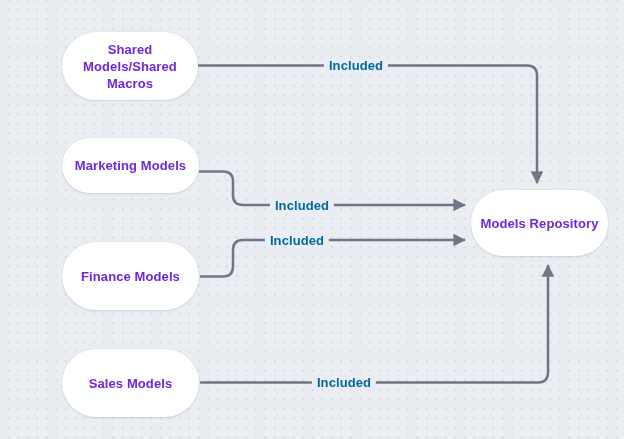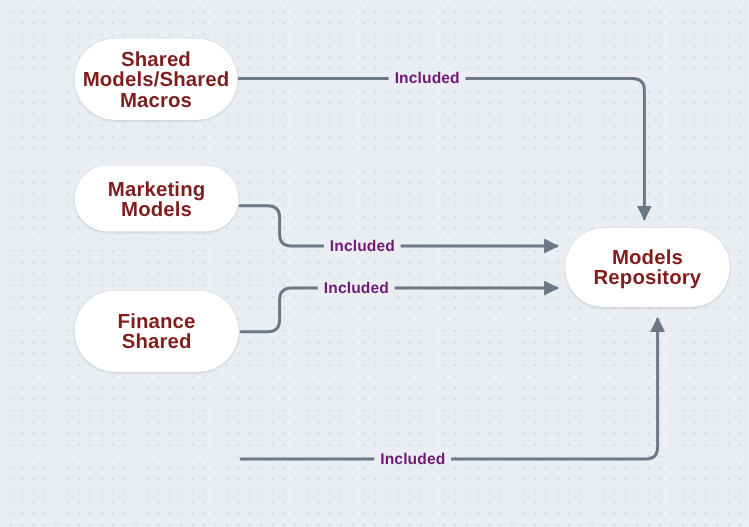--- a/index.html
+++ b/index.html
@@ -26,35 +26,35 @@
   }
   .node {
     position: absolute;
     background: #ffffff;
     border-radius: 34px;
     box-shadow: 0 1px 2px rgba(120,132,150,0.22), 0 0 1px rgba(120,132,150,0.28);
     display: flex;
     align-items: center;
     justify-content: center;
     text-align: center;
-    color: #7f1d1d;
-    font-size: 17px;
+    color: #6d28d9;
+    font-size: 13px;
     font-weight: 600;
     line-height: 17px;
     letter-spacing: 0.1px;
   }
   .node .node-label {
     white-space: pre-line;
     padding: 0 8px;
   }
   .edge-label {
     position: absolute;
     transform: translate(-50%, -50%);
     background: #eaedf1;
-    color: #701a75;
+    color: #0369a1;
     font-size: 13px;
     font-weight: 600;
     letter-spacing: 0.1px;
     padding: 0 5px;
     white-space: nowrap;
   }
 </style>
 </head>
 <body>
 
@@ -78,23 +78,26 @@
     <span class="node-label">Shared
 Models/Shared
 Macros</span>
   </div>
 
   <div class="node" style="left:62px; top:138px; width:137px; height:55px;">
     <span class="node-label">Marketing Models</span>
   </div>
 
   <div class="node" style="left:62px; top:242px; width:137px; height:68px;">
-    <span class="node-label">Finance Shared</span>
+    <span class="node-label">Finance Models</span>
   </div>
 
+  <div class="node" style="left:62px; top:349px; width:137px; height:68px;">
+    <span class="node-label">Sales Models</span>
+  </div>
 
   <div class="node" style="left:471px; top:190px; width:137px; height:66px; border-radius:32px;">
     <span class="node-label">Models Repository</span>
   </div>
 
   <div class="edge-label" style="left:356px; top:65px;">Included</div>
 
   <div class="edge-label" style="left:302px; top:205px;">Included</div>
 
   <div class="edge-label" style="left:297px; top:240px;">Included</div>

